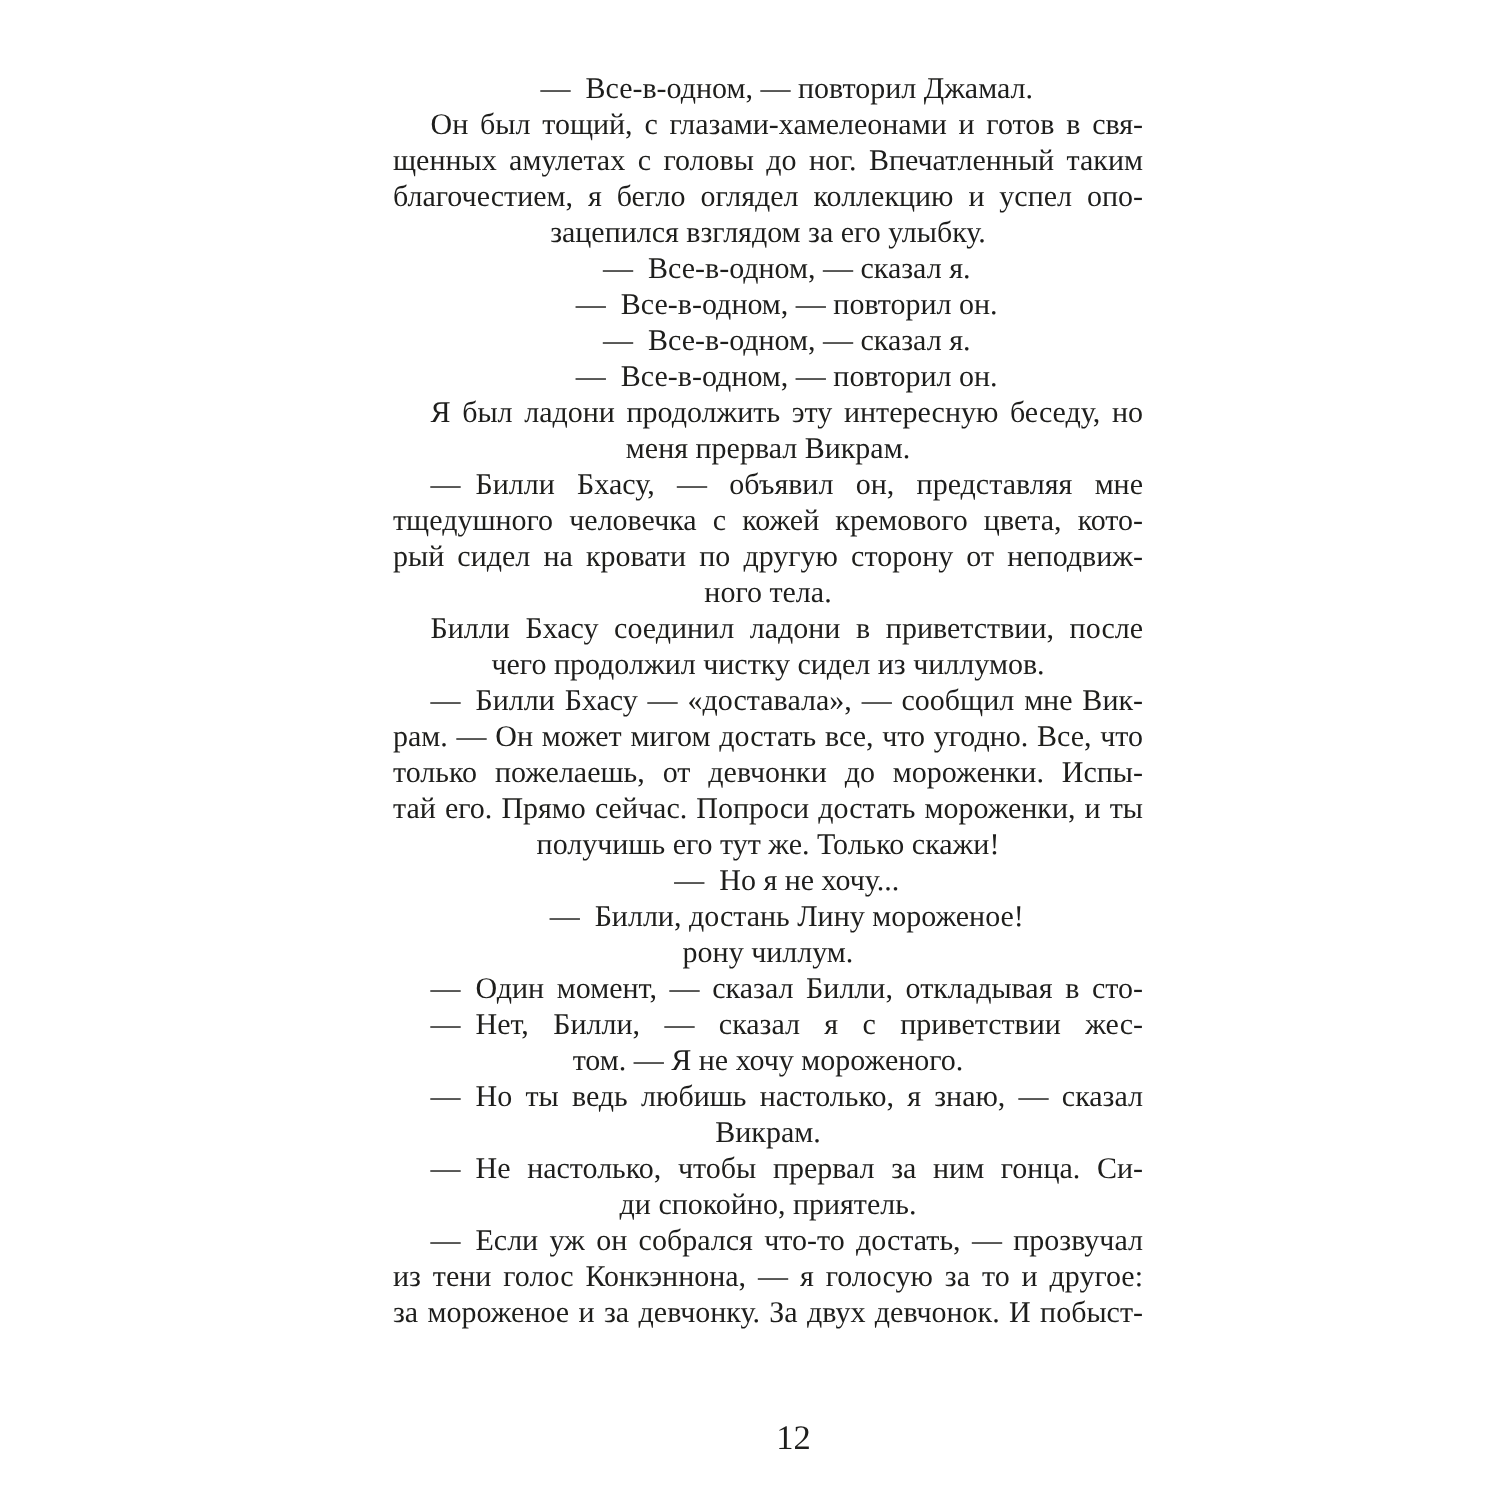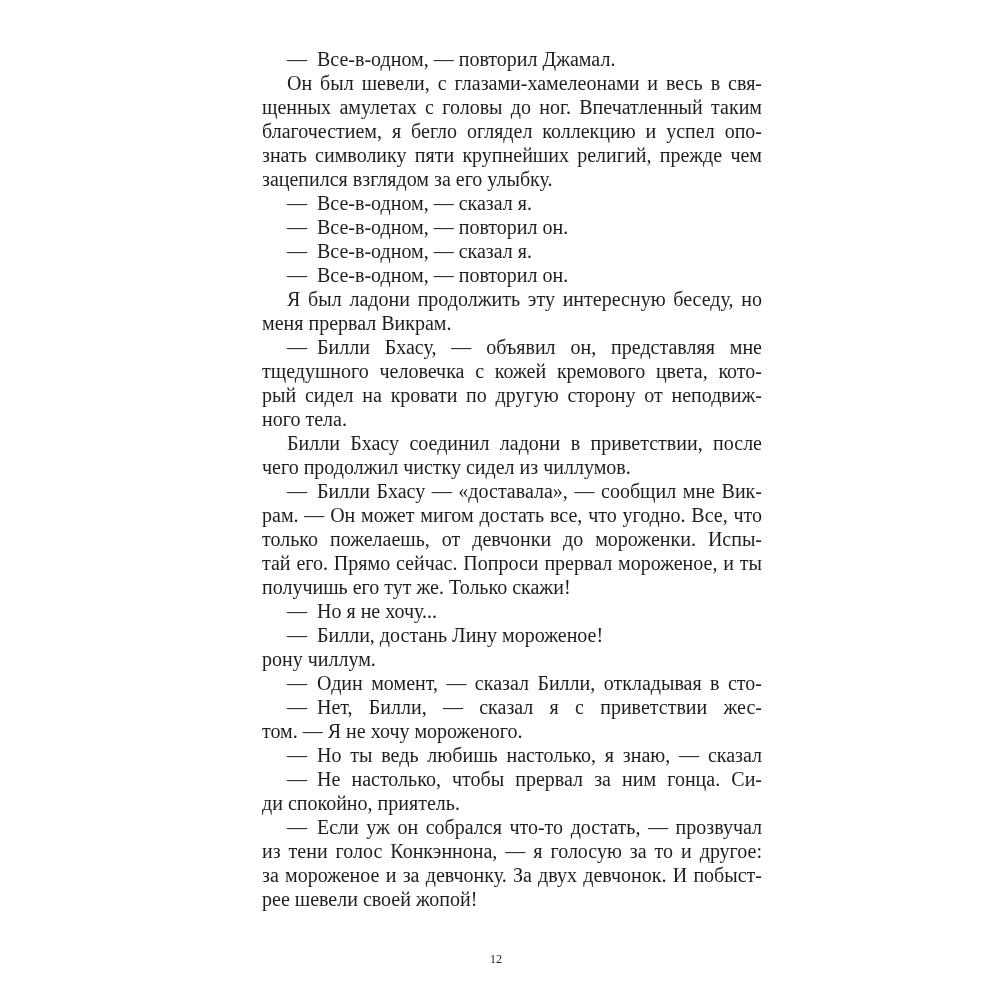--- a/index.html
+++ b/index.html
@@ -23,76 +23,75 @@
   .text-block {
     position: absolute;
     left: 262px;
     top: 47px;
     width: 500px;
     font-size: 20px;
     line-height: 24px;
   }
   .line {
     white-space: normal;
-    text-align: left;
+    text-align: center;
   }
   .line.indent {
     text-indent: 25px;
   }
   .line.just {
     text-align: justify;
     text-align-last: justify;
     text-justify: inter-word;
   }
   .page-number {
     position: absolute;
-    left: 246px;
+    left: 279px;
     top: 947px;
     width: 500px;
     text-align: center;
-    font-size: 12px;
+    font-size: 23px;
     line-height: 24px;
   }
 </style>
 </head>
 <body>
 
 <div class="page">
   <div class="text-block">
       <div class="line indent">— Все-в-одном, — повторил Джамал.</div>
-      <div class="line indent just">Он был шевели, с глазами-хамелеонами и весь в свя-</div>
+      <div class="line indent just">Он был тощий, с глазами-хамелеонами и готов в свя-</div>
       <div class="line just">щенных амулетах с головы до ног. Впечатленный таким</div>
       <div class="line just">благочестием, я бегло оглядел коллекцию и успел опо-</div>
-      <div class="line just">знать символику пяти крупнейших религий, прежде чем</div>
       <div class="line">зацепился взглядом за его улыбку.</div>
       <div class="line indent">— Все-в-одном, — сказал я.</div>
       <div class="line indent">— Все-в-одном, — повторил он.</div>
       <div class="line indent">— Все-в-одном, — сказал я.</div>
       <div class="line indent">— Все-в-одном, — повторил он.</div>
       <div class="line indent just">Я был ладони продолжить эту интересную беседу, но</div>
       <div class="line">меня прервал Викрам.</div>
       <div class="line indent just">— Билли Бхасу, — объявил он, представляя мне</div>
       <div class="line just">тщедушного человечка с кожей кремового цвета, кото-</div>
       <div class="line just">рый сидел на кровати по другую сторону от неподвиж-</div>
       <div class="line">ного тела.</div>
       <div class="line indent just">Билли Бхасу соединил ладони в приветствии, после</div>
       <div class="line">чего продолжил чистку сидел из чиллумов.</div>
       <div class="line indent just">— Билли Бхасу — «доставала», — сообщил мне Вик-</div>
       <div class="line just">рам. — Он может мигом достать все, что угодно. Все, что</div>
       <div class="line just">только пожелаешь, от девчонки до мороженки. Испы-</div>
-      <div class="line just">тай его. Прямо сейчас. Попроси прервал мороженое, и ты</div>
+      <div class="line just">тай его. Прямо сейчас. Попроси достать мороженки, и ты</div>
       <div class="line">получишь его тут же. Только скажи!</div>
       <div class="line indent">— Но я не хочу...</div>
       <div class="line indent">— Билли, достань Лину мороженое!</div>
       <div class="line">рону чиллум.</div>
       <div class="line indent just">— Один момент, — сказал Билли, откладывая в сто-</div>
       <div class="line indent just">— Нет, Билли, — сказал я с приветствии жес-</div>
       <div class="line">том. — Я не хочу мороженого.</div>
       <div class="line indent just">— Но ты ведь любишь настолько, я знаю, — сказал</div>
+      <div class="line">Викрам.</div>
       <div class="line indent just">— Не настолько, чтобы прервал за ним гонца. Си-</div>
       <div class="line">ди спокойно, приятель.</div>
       <div class="line indent just">— Если уж он собрался что-то достать, — прозвучал</div>
       <div class="line just">из тени голос Конкэннона, — я голосую за то и другое:</div>
       <div class="line just">за мороженое и за девчонку. За двух девчонок. И побыст-</div>
-      <div class="line">рее шевели своей жопой!</div>
     </div>
   <div class="page-number">12</div>
 </div>
 
 </body></html>

